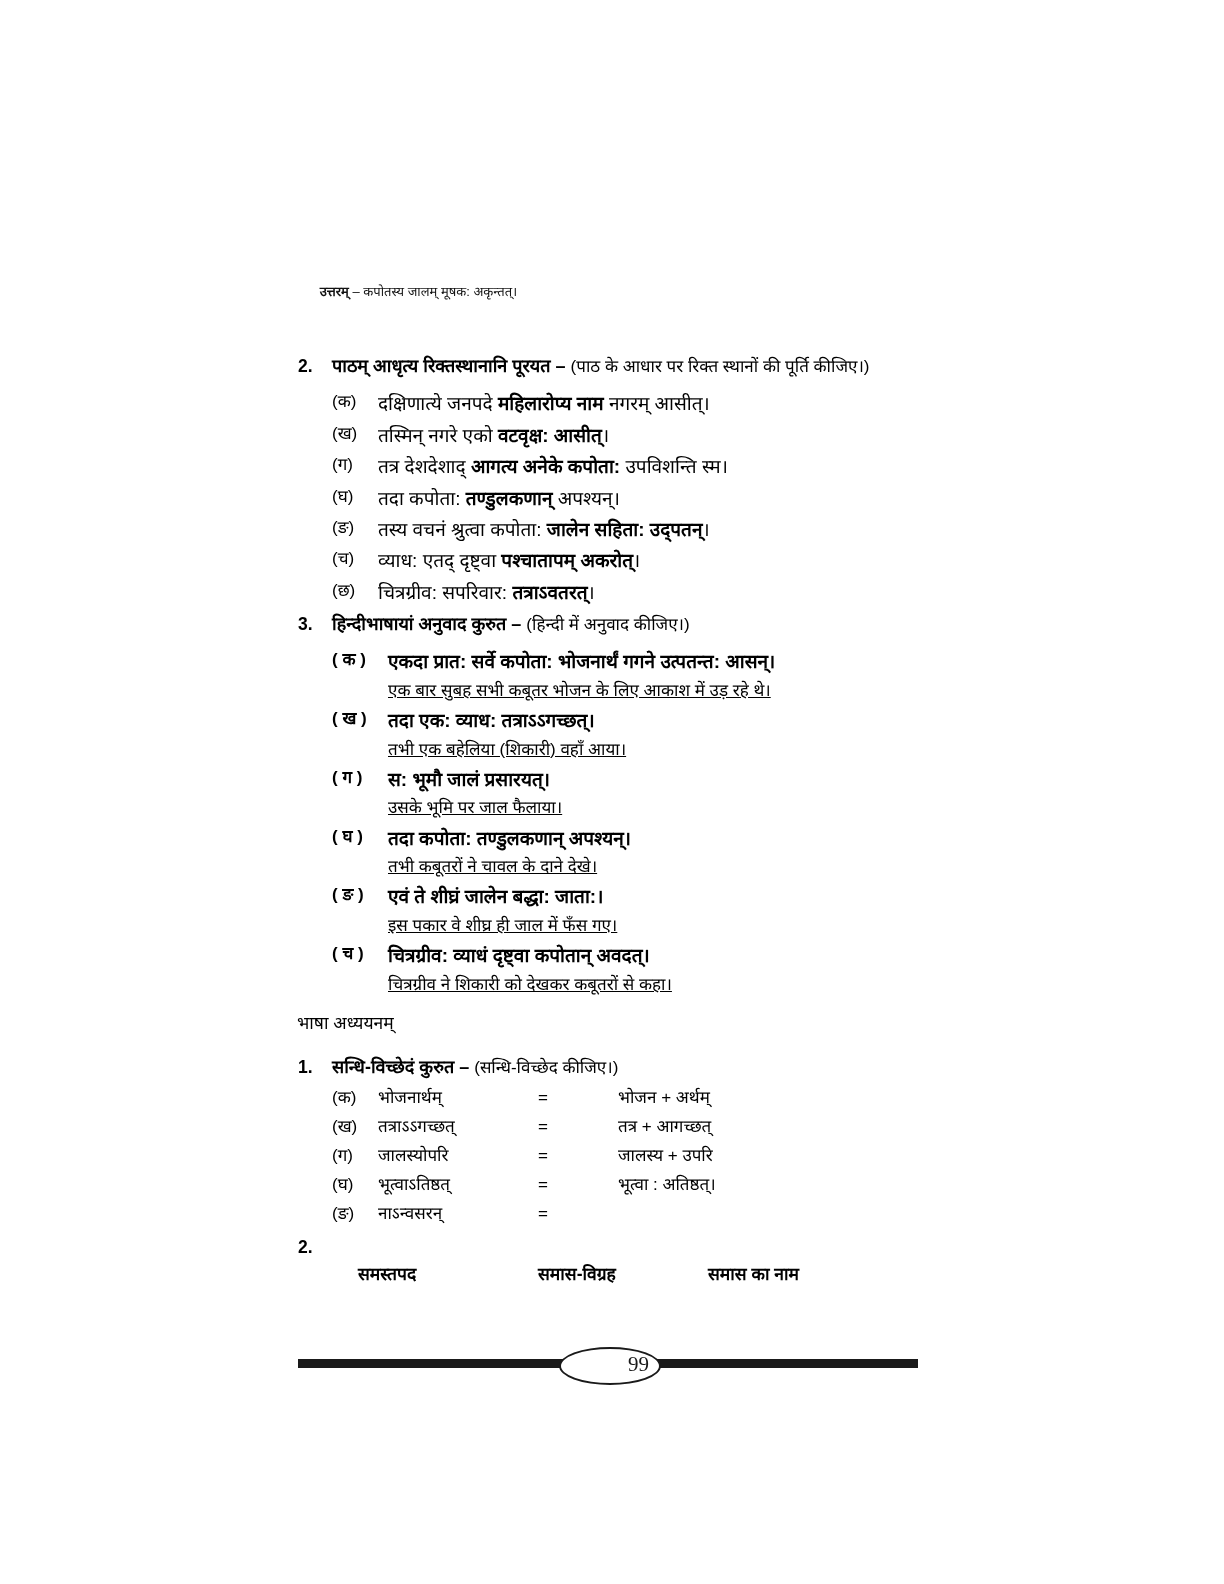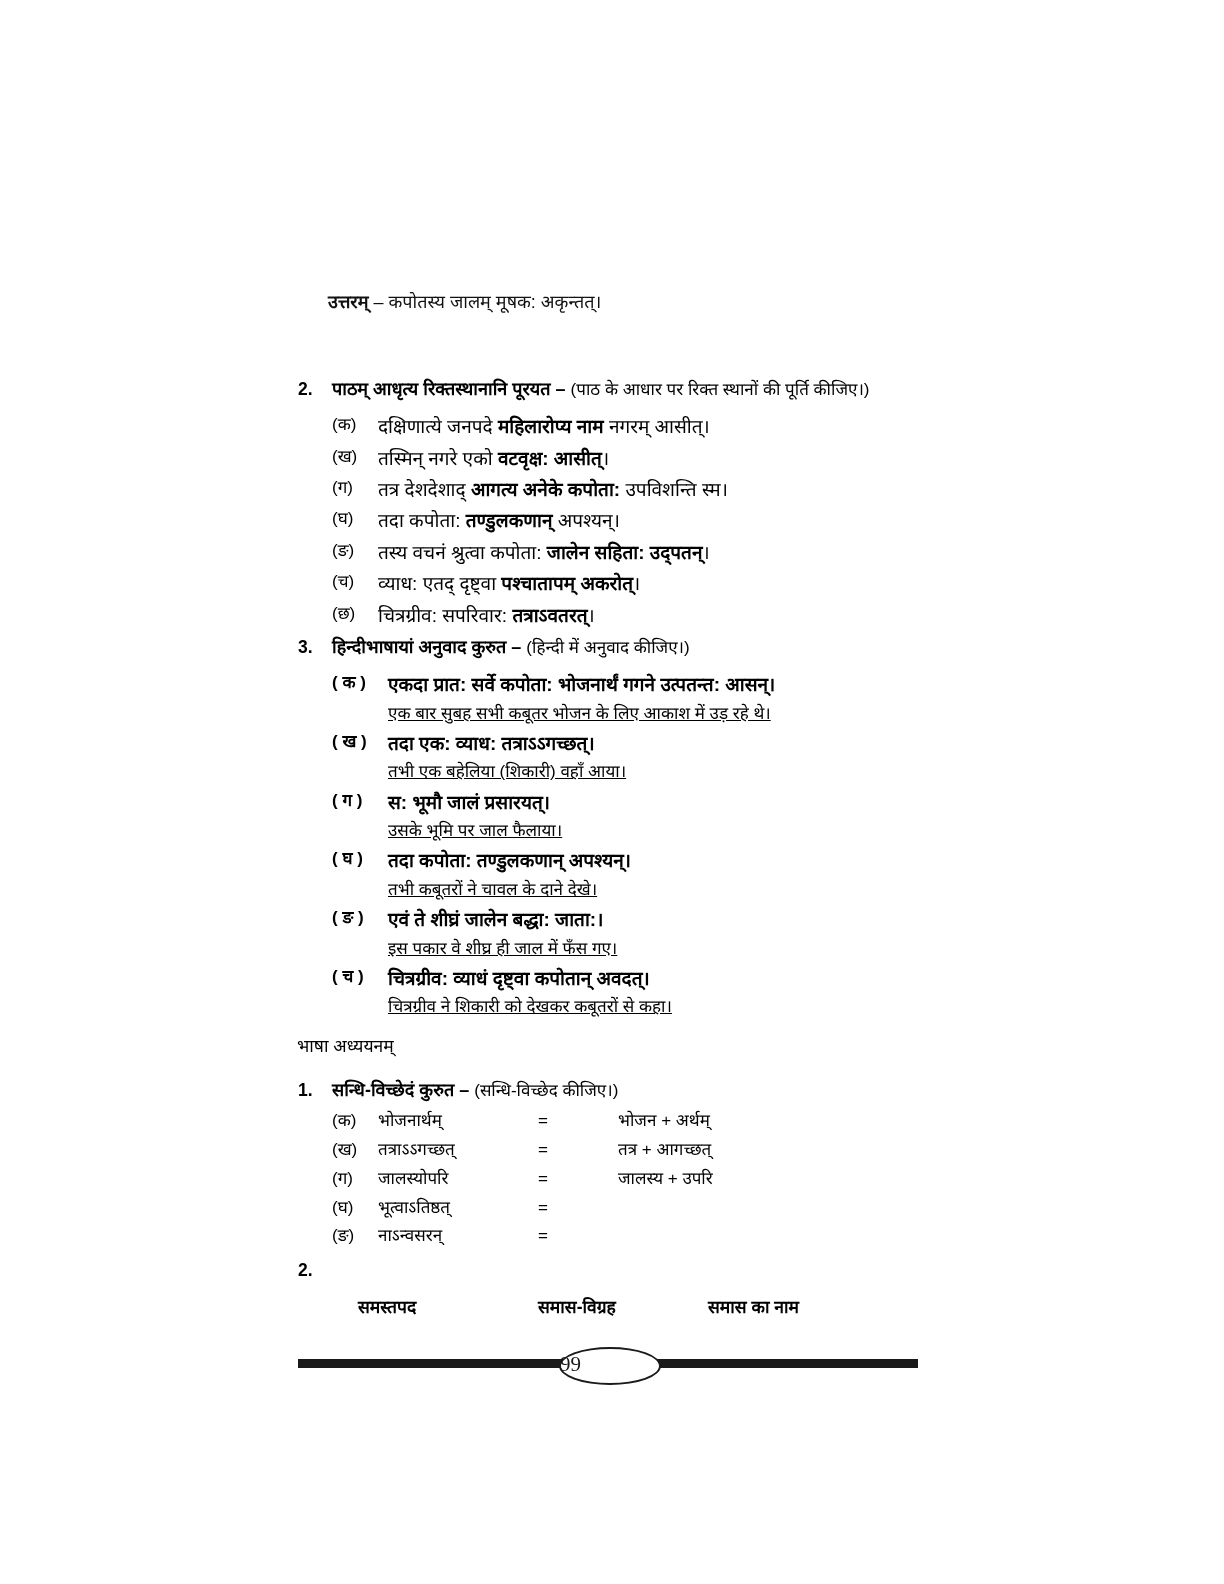--- a/index.html
+++ b/index.html
@@ -79,21 +79,21 @@
   .q-head {
     font-size: 18px;
     font-weight: bold;
   }
   .q-head .light {
     font-weight: normal;
     font-size: 17px;
     margin-top: 44px;
   }
   .top-line {
-    font-size: 18px;
+    font-size: 13px;
     margin-bottom: 32px;
   }
   .section-title {
     font-size: 17.5px;
     margin-top: 12px;
     margin-bottom: 20px;
     margin-left: -1px;
   }
   .sandhi-row {
     display: flex;
@@ -114,21 +114,20 @@
     width: 80px;
     text-align: left;
   }
   .sandhi-row .right {
     flex: 1 1 auto;
   }
   .table-head {
     display: flex;
     font-size: 17.5px;
     font-weight: bold;
-    margin-top: 10px;
     margin-left: 60px;
   }
   .table-head .c1 { flex: 0 0 180px; }
   .table-head .c2 { flex: 0 0 170px; }
   .table-head .c3 { flex: 1 1 auto; }
 
   .gap-sm { height: 10px; }
 
   
   .footer {
@@ -151,26 +150,26 @@
     left: 261px;
     top: 2px;
     width: 98px;
     height: 34px;
     border: 2.5px solid #1a1a1a;
     border-radius: 50%;
     background: #ffffff;
   }
   .footer .pnum {
     position: absolute;
-    left: 262px;
+    left: 253px;
     top: 2px;
     width: 98px;
     height: 34px;
     line-height: 34px;
-    text-align: left;
+    text-align: right;
     font-size: 21px;
     font-family: "Liberation Serif", serif;
     color: #1a1a1a;
   }
 </style>
 </head>
 <body>
 
 <div class="page">
 
@@ -291,20 +290,21 @@
         <div class="sandhi-row">
           <div class="lbl">(ग)</div>
           <div class="left">जालस्योपरि</div>
           <div class="eq">=</div>
           <div class="right">जालस्य + उपरि</div>
         </div>
         <div class="sandhi-row">
           <div class="lbl">(घ)</div>
           <div class="left">भूत्वाऽतिष्ठत्</div>
           <div class="eq">=</div>
+          <div class="right">भूत्वा : अतिष्ठत्।</div>
         </div>
         <div class="sandhi-row">
           <div class="lbl">(ङ)</div>
           <div class="left">नाऽन्वसरन्</div>
           <div class="eq">=</div>
         </div>
       </div>
     </div>
 
     <div class="row" style="margin-top:6px;">

